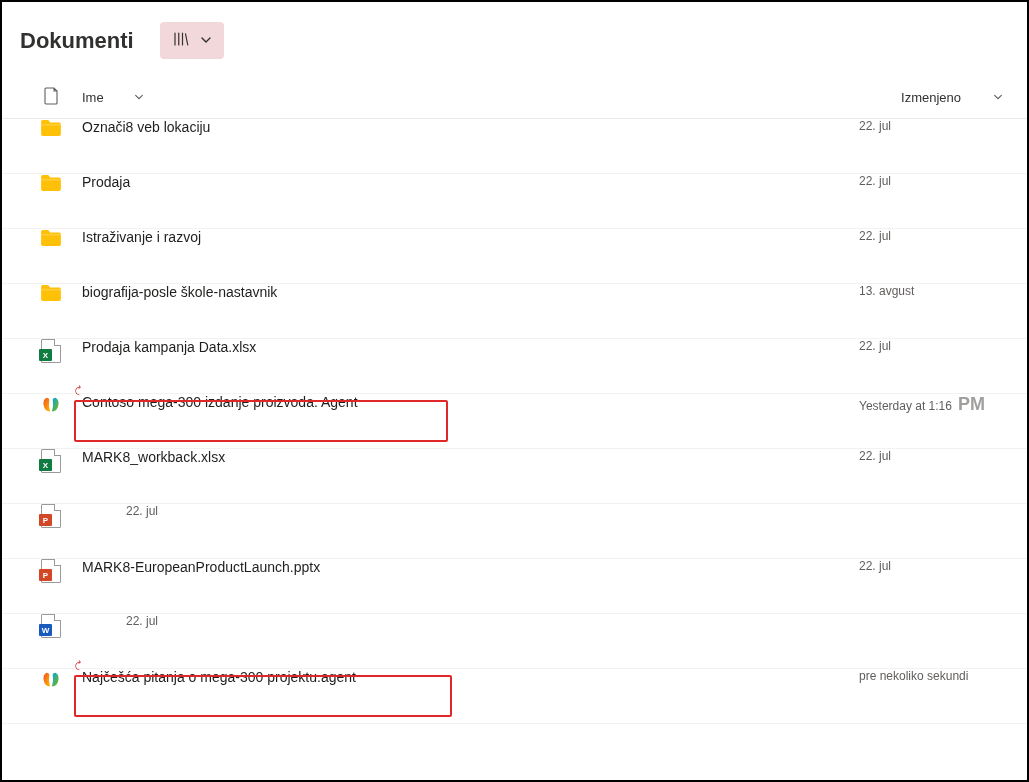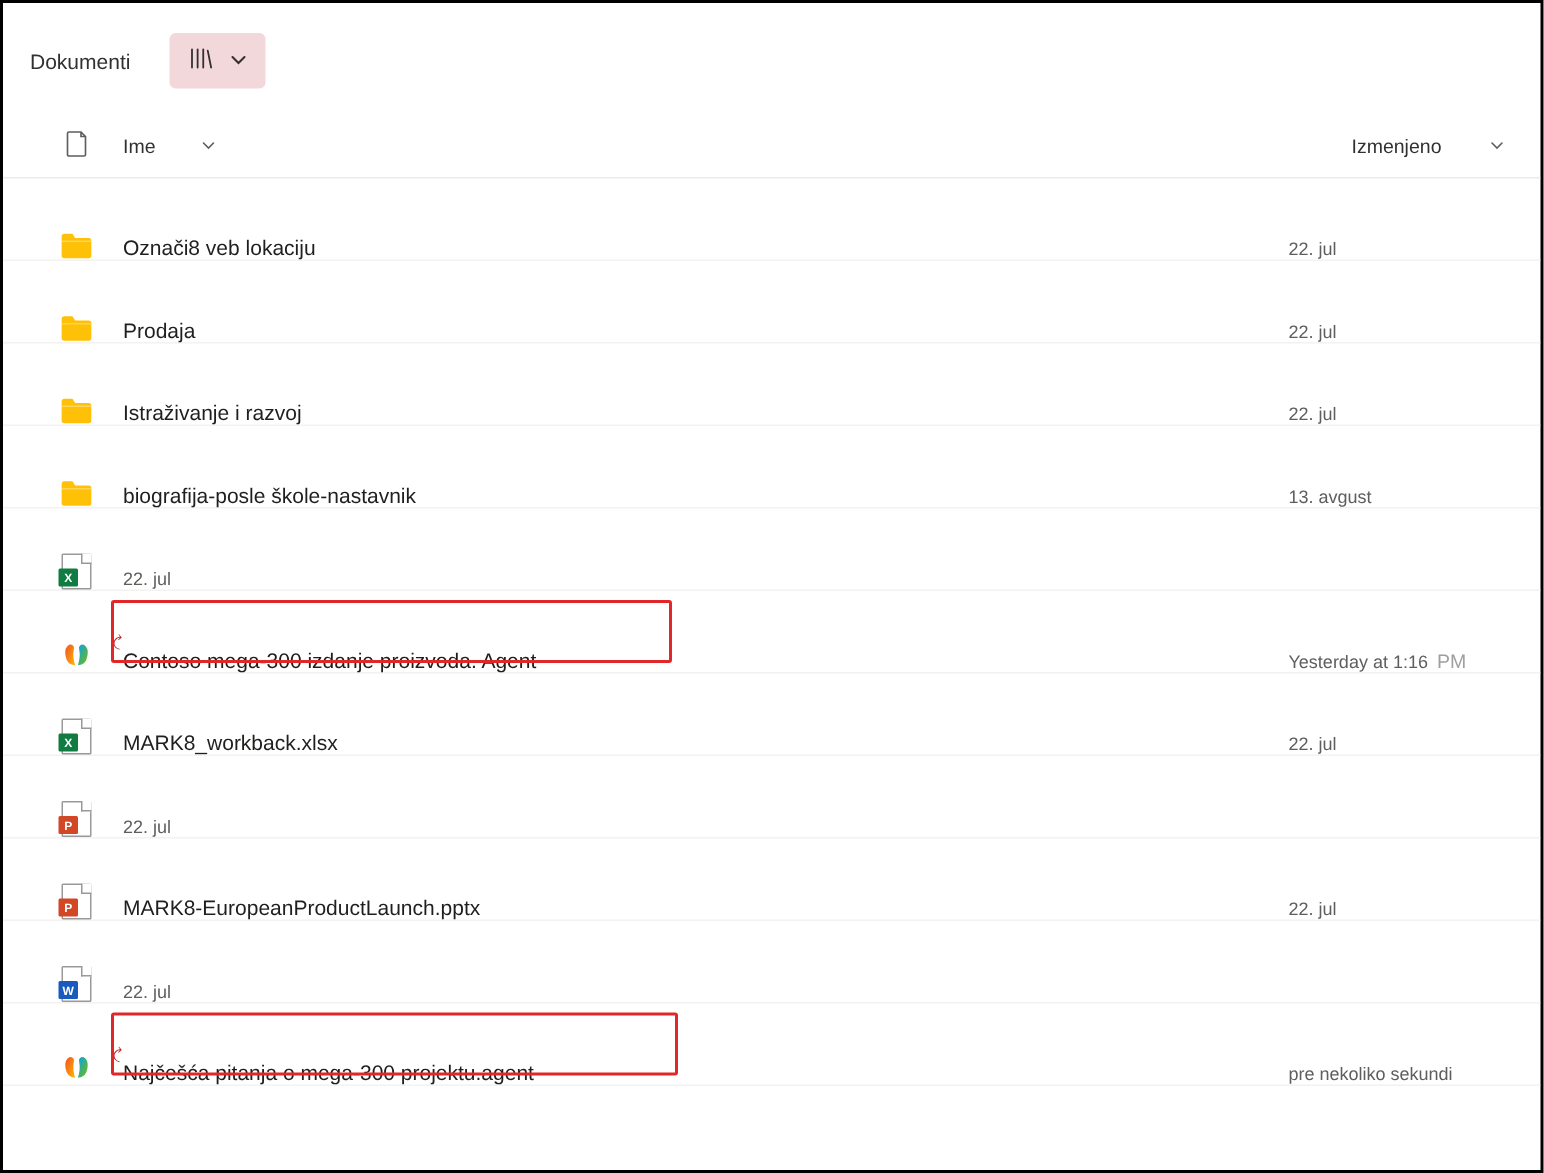--- a/index.html
+++ b/index.html
@@ -13,22 +13,22 @@
       border: 2px solid #000;
       overflow: hidden;
     }
     .header {
       display: flex;
       align-items: center;
       padding: 20px 18px 18px 18px;
       gap: 26px;
     }
     .header-title {
-      font-size: 14px;
-      font-weight: 400;
+      font-size: 22px;
+      font-weight: 700;
     }
     .view-selector {
       display: flex;
       align-items: center;
       background: #f3d8db;
       border-radius: 4px;
       padding: 8px 12px;
       gap: 10px;
       cursor: pointer;
     }
@@ -43,30 +43,30 @@
       border-bottom: 1px solid #edebe9;
     }
     .col-icon { width: 62px; display:flex; align-items:center; justify-content:center;}
     .col-name { flex: 1; display:flex; align-items:center; gap:20px; font-size:13px; color:#323130;}
     .col-modified { width: 150px; display:flex; align-items:center; gap:22px; justify-content:flex-end; font-size:13px; padding-right:6px;}
     .sort-chevron svg { width: 10px; height: 10px; margin-left: 10px;}
 
     .list {}
     .row {
       display: flex;
-      align-items: flex-end;
+      align-items: flex-start;
       padding: 0 18px;
       height: 55px;
       border-bottom: 1px solid #f3f2f1;
       position: relative;
     }
     .row .icon-cell { width: 62px; display:flex; align-items:center; justify-content:center;}
     .row .name-cell { flex:1; font-size:14px; color:#201f1e; position:relative;}
-    .row .date-cell { width: 150px; text-align:left; font-size:12px; color:#605e5c;}
-    .row .date-cell .suffix { color:#a19f9d; font-size:13px; font-weight:400; margin-left:6px;}
+    .row .date-cell { width: 150px; text-align:left; font-size:12px; color:#605e5c;margin-left:44px;}
+    .row .date-cell .suffix { color:#a19f9d; font-size:18px; font-weight:700; margin-left:6px;}
     .highlight-box {
       position: absolute;
       left: 72px;
       top: 6px;
       height: 42px;
       border: 2px solid #e02828;
       border-radius: 2px;
       pointer-events: none;
     }
     .hl1 { width: 374px; }
@@ -200,20 +200,24 @@
     </div>
     <div class="date-cell"><span>13. avgust</span></div>
 
   </div>
     <div class="row">
     <div class="icon-cell">
         <div class="file-badge">
           <div class="app-tag tag-xls">X</div>
         </div>
       </div>
+    <div class="name-cell">
+      
+      <span>Prodaja kampanja Data.xlsx</span>
+    </div>
     <div class="date-cell"><span>22. jul</span></div>
 
   </div>
     <div class="row">
     <div class="icon-cell">
         <svg class="copilot-icon" viewBox="0 0 24 24">
       <defs>
         <linearGradient id="g1" x1="0" y1="0" x2="1" y2="1">
               <stop offset="0" stop-color="#f25022"></stop>
               <stop offset="1" stop-color="#ffb900"></stop>

